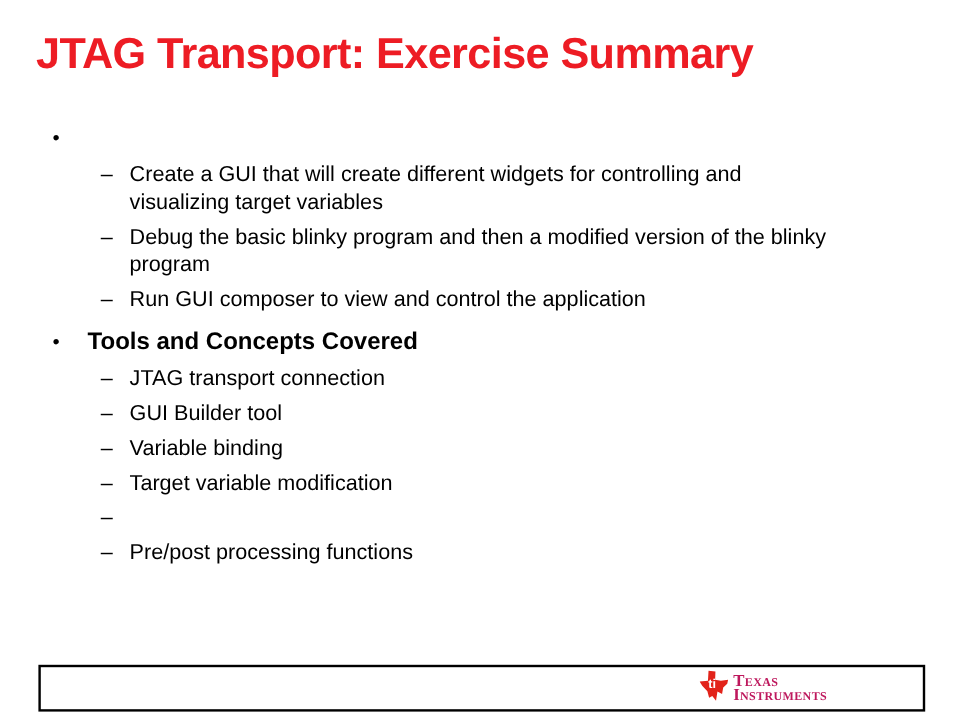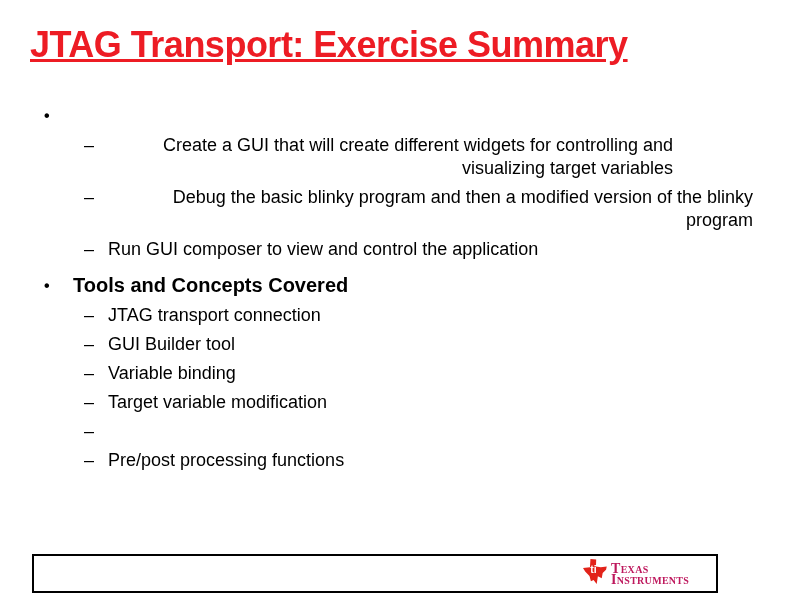--- a/index.html
+++ b/index.html
@@ -21,21 +21,20 @@
   .title {
     position: absolute;
     top: 24px;
     left: 30px;
     margin: 0;
     font-size: 36px;
     font-weight: bold;
     letter-spacing: -0.5px;
     color: #ED1C24;
     white-space: nowrap;
-    text-decoration: underline;
   }
   .content {
     position: absolute;
     top: 103px;
     left: 0;
     right: 0;
   }
   .l1 {
     display: flex;
     align-items: flex-start;
@@ -58,27 +57,27 @@
     padding-right: 45px;
     margin-top: 6px;
     font-size: 18px;
     font-weight: normal;
     line-height: 23px;
   }
   .l2 .marker {
     flex: 0 0 24px;
     line-height: 23px;
   }
-  .l2 .text { max-width: 645px; text-align: right; }
+  .l2 .text { max-width: 645px; }
   .l2.narrow .text { max-width: 565px; }
   .footer {
     position: absolute;
     left: 32px;
     top: 554px;
-    width: 686px;
+    width: 739px;
     height: 39px;
     border: 2px solid #000000;
     box-sizing: border-box;
     background: #ffffff;
   }
   .logo {
     position: absolute;
     left: 549px;
     top: 2px;
     display: flex;

